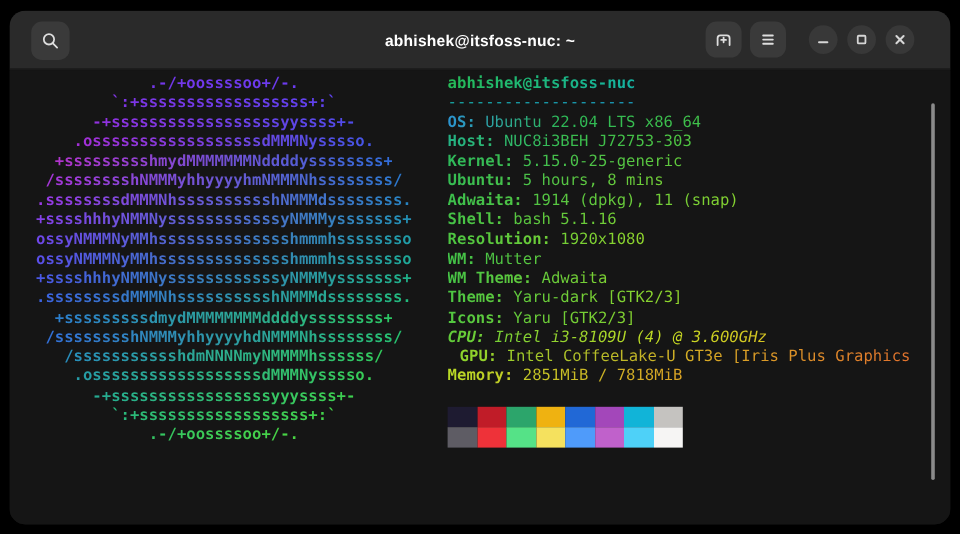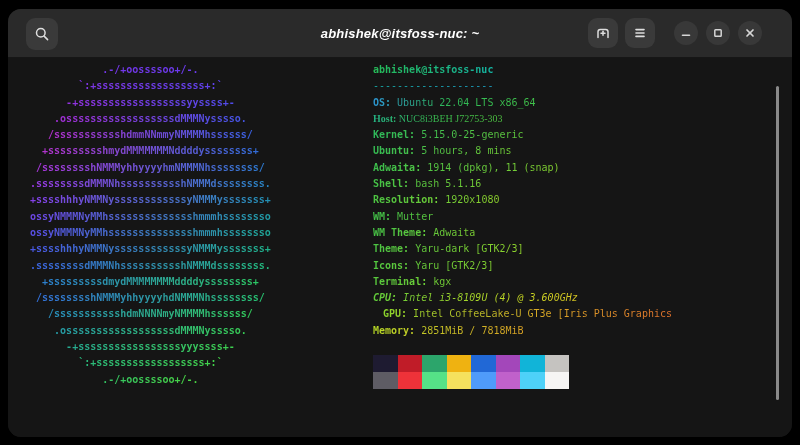--- a/index.html
+++ b/index.html
@@ -23,28 +23,28 @@
   .circ{width:24px;height:24px;border-radius:50%;background:#383838;top:12px;}
   #search-btn{left:18px;top:9px;width:32px;height:32px;border-radius:9px;background:#3a3a3a;}
   #newtab-btn{left:580px;}
   #menu-btn{left:617px;}
   #min-btn{left:666px;}
   #max-btn{left:698px;}
   #close-btn{left:730px;}
   #win-title{
     position:absolute;left:0;right:0;top:0;height:49px;
     display:flex;align-items:center;justify-content:center;
-    color:#ffffff;font-size:13px;font-weight:bold;letter-spacing:.2px;font-style:italic;
+    color:#ffffff;font-size:13px;font-weight:bold;letter-spacing:.2px;
   }
   .icon-svg{display:block;}
   
   #terminal{position:absolute;left:0;top:50px;right:0;bottom:0;background:#151515;}
   .tline{
     font-family:"DejaVu Sans Mono","Liberation Mono",monospace;
-    font-size:10px;line-height:16.3px;height:16.3px;
+    font-size:13px;line-height:16.3px;height:16.3px;
     white-space:pre;width:fit-content;
     color:transparent;-webkit-background-clip:text;background-clip:text;
   }
   #ascii-art{position:absolute;left:22px;top:3px;}
   #ascii-art .tline{font-weight:700;}
   #system-info{position:absolute;left:365px;top:3px;}
   #system-info .tline{font-weight:400;text-align:right;}
   #system-info .tline b{font-weight:700;}
   .spacer{height:16.3px;}
   .pal-row{display:flex;height:17px;}
@@ -104,21 +104,20 @@
       </svg>
     </button>
   </div>
 
   <div id="terminal">
     <div id="ascii-art">
         <div class="tline" style="background-image: linear-gradient(90deg, rgb(124, 51, 228), rgb(107, 59, 240));">            .-/+oossssoo+/-.</div>
         <div class="tline" style="background-image: linear-gradient(90deg, rgb(140, 47, 224), rgb(93, 67, 238));">        `:+ssssssssssssssssss+:`</div>
         <div class="tline" style="background-image: linear-gradient(90deg, rgb(161, 43, 220), rgb(79, 76, 234)); text-align: right;">      -+ssssssssssssssssssyyssss+-</div>
         <div class="tline" style="background-image: linear-gradient(90deg, rgb(177, 41, 212), rgb(67, 86, 230));">    .ossssssssssssssssssdMMMNysssso.</div>
-        <div class="tline" style="background-image: linear-gradient(90deg, rgb(187, 43, 200), rgb(57, 97, 224));">   /ssssssssssshdmmNNmmyNMMMMhssssss/</div>
         <div class="tline" style="background-image: linear-gradient(90deg, rgb(185, 48, 204), rgb(49, 109, 216));">  +ssssssssshmydMMMMMMMNddddyssssssss+</div>
         <div class="tline" style="background-image: linear-gradient(90deg, rgb(172, 52, 218), rgb(43, 121, 206));"> /sssssssshNMMMyhhyyyyhmNMMMNhssssssss/</div>
         <div class="tline" style="background-image: linear-gradient(90deg, rgb(154, 56, 228), rgb(38, 133, 194));">.ssssssssdMMMNhsssssssssshNMMMdssssssss.</div>
         <div class="tline" style="background-image: linear-gradient(90deg, rgb(133, 64, 232), rgb(34, 145, 180));">+sssshhhyNMMNyssssssssssssyNMMMysssssss+</div>
         <div class="tline" style="background-image: linear-gradient(90deg, rgb(110, 70, 232), rgb(31, 157, 166));">ossyNMMMNyMMhsssssssssssssshmmmhssssssso</div>
         <div class="tline" style="background-image: linear-gradient(90deg, rgb(90, 78, 232), rgb(30, 168, 151));">ossyNMMMNyMMhsssssssssssssshmmmhssssssso</div>
         <div class="tline" style="background-image: linear-gradient(90deg, rgb(74, 87, 230), rgb(31, 178, 137));">+sssshhhyNMMNyssssssssssssyNMMMysssssss+</div>
         <div class="tline" style="background-image: linear-gradient(90deg, rgb(60, 98, 226), rgb(34, 187, 123));">.ssssssssdMMMNhsssssssssshNMMMdssssssss.</div>
         <div class="tline" style="background-image: linear-gradient(90deg, rgb(44, 122, 212), rgb(44, 199, 99));">  +sssssssssdmydMMMMMMMMddddyssssssss+</div>
         <div class="tline" style="background-image: linear-gradient(90deg, rgb(51, 110, 222), rgb(39, 194, 110));"> /sssssssshNMMMyhhyyyyhdNMMMNhssssssss/</div>
@@ -126,31 +125,30 @@
         <div class="tline" style="background-image: linear-gradient(90deg, rgb(35, 149, 180), rgb(56, 206, 84));">    .ossssssssssssssssssdMMMNysssso.</div>
         <div class="tline" style="background-image: linear-gradient(90deg, rgb(32, 162, 162), rgb(62, 209, 78));">      -+sssssssssssssssssyyyssss+-</div>
         <div class="tline" style="background-image: linear-gradient(90deg, rgb(31, 174, 144), rgb(68, 211, 71));">        `:+ssssssssssssssssss+:`</div>
         <div class="tline" style="background-image: linear-gradient(90deg, rgb(34, 184, 126), rgb(74, 213, 66));">            .-/+oossssoo+/-.</div>
       </div>
     <div id="system-info">
 
     <div class="tline" style="font-weight: 700; background-image: linear-gradient(90deg, rgb(38, 187, 87), rgb(20, 178, 162));">abhishek@itsfoss-nuc</div>
         <div class="tline" style="background-image: linear-gradient(90deg, rgb(23, 178, 174), rgb(27, 164, 200));">--------------------</div>
         <div class="tline" style="background-image: linear-gradient(90deg, rgb(43, 147, 208), rgb(46, 185, 87) 45%, rgb(64, 193, 74));"><b>OS:</b> Ubuntu 22.04 LTS x86_64</div>
-        <div class="tline" style="background-image: linear-gradient(90deg, rgb(36, 178, 132), rgb(58, 189, 79) 50%, rgb(80, 197, 65)); font-family: Liberation Serif, serif;"><b>Host:</b> NUC8i3BEH J72753-303</div>
+        <div class="tline" style="background-image: linear-gradient(90deg, rgb(36, 178, 132), rgb(58, 189, 79) 50%, rgb(80, 197, 65));"><b>Host:</b> NUC8i3BEH J72753-303</div>
         <div class="tline" style="background-image: linear-gradient(90deg, rgb(46, 185, 90), rgb(98, 202, 60));"><b>Kernel:</b> 5.15.0-25-generic</div>
         <div class="tline" style="background-image: linear-gradient(90deg, rgb(53, 188, 83), rgb(114, 206, 55));"><b>Ubuntu:</b> 5 hours, 8 mins</div>
         <div class="tline" style="background-image: linear-gradient(90deg, rgb(60, 191, 76), rgb(134, 211, 48));"><b>Adwaita:</b> 1914 (dpkg), 11 (snap)</div>
         <div class="tline" style="background-image: linear-gradient(90deg, rgb(68, 194, 71), rgb(116, 206, 54));"><b>Shell:</b> bash 5.1.16</div>
         <div class="tline" style="background-image: linear-gradient(90deg, rgb(76, 197, 66), rgb(144, 213, 45));"><b>Resolution:</b> 1920x1080</div>
         <div class="tline" style="background-image: linear-gradient(90deg, rgb(66, 193, 72), rgb(90, 200, 63));"><b>WM:</b> Mutter</div>
         <div class="tline" style="background-image: linear-gradient(90deg, rgb(70, 195, 70), rgb(124, 209, 51));"><b>WM Theme:</b> Adwaita</div>
         <div class="tline" style="background-image: linear-gradient(90deg, rgb(76, 197, 67), rgb(146, 214, 44));"><b>Theme:</b> Yaru-dark [GTK2/3]</div>
         <div class="tline" style="background-image: linear-gradient(90deg, rgb(82, 199, 64), rgb(132, 210, 48));"><b>Icons:</b> Yaru [GTK2/3]</div>
-        <div class="tline" style="background-image: linear-gradient(90deg, rgb(88, 201, 61), rgb(118, 207, 53));"><b>Terminal:</b> kgx</div>
         <div class="tline" style="background-image: linear-gradient(90deg, rgb(96, 203, 58), rgb(200, 220, 35) 70%, rgb(214, 195, 34)); font-style: italic;"><b>CPU:</b> Intel i3-8109U (4) @ 3.600GHz</div>
         <div class="tline" style="background-image: linear-gradient(90deg, rgb(140, 213, 44), rgb(217, 169, 37) 55%, rgb(226, 114, 45)); margin-left: 10px;"><b>GPU:</b> Intel CoffeeLake-U GT3e [Iris Plus Graphics</div>
         <div class="tline" style="background-image: linear-gradient(90deg, rgb(184, 218, 38), rgb(219, 163, 37));"><b>Memory:</b> 2851MiB / 7818MiB</div>
         <div class="spacer"></div>
         <div>
           <div class="pal-row">
             <span class="pal-block" style="background: rgb(30, 27, 49);"></span>
             <span class="pal-block" style="background: rgb(192, 28, 40);"></span>
             <span class="pal-block" style="background: rgb(44, 165, 107);"></span>
             <span class="pal-block" style="background: rgb(239, 178, 17);"></span>

